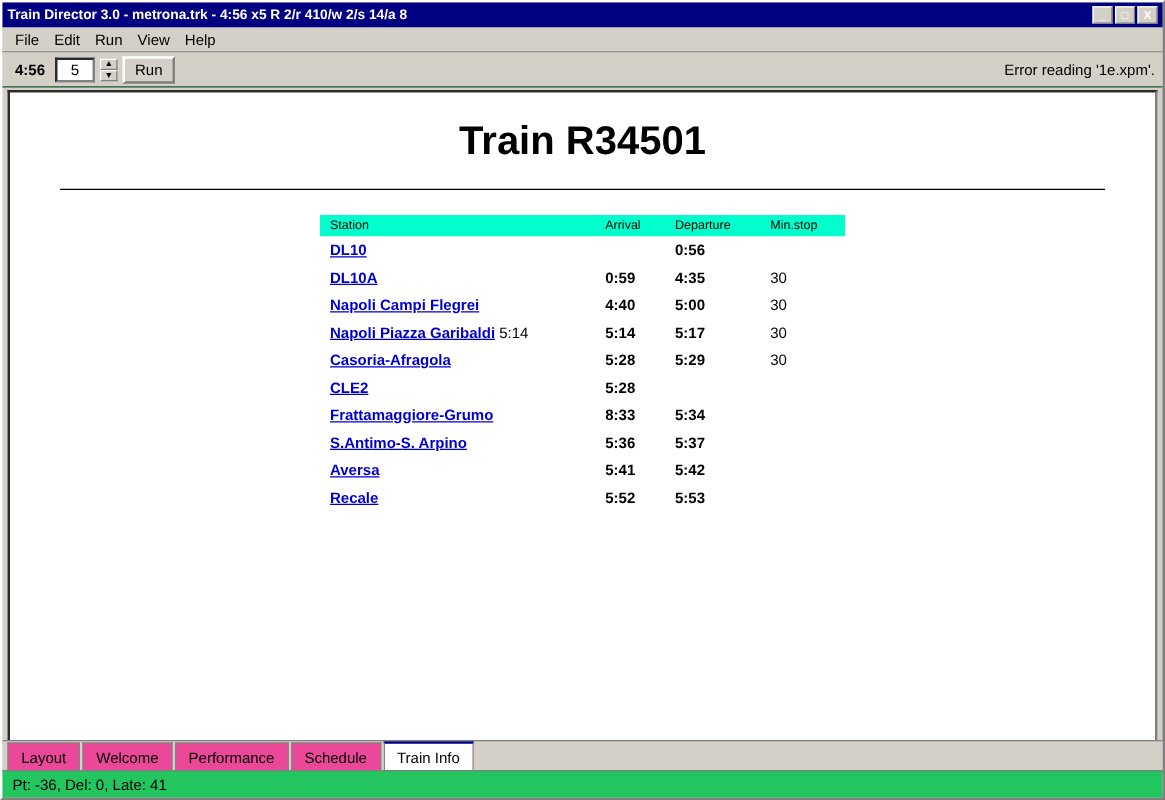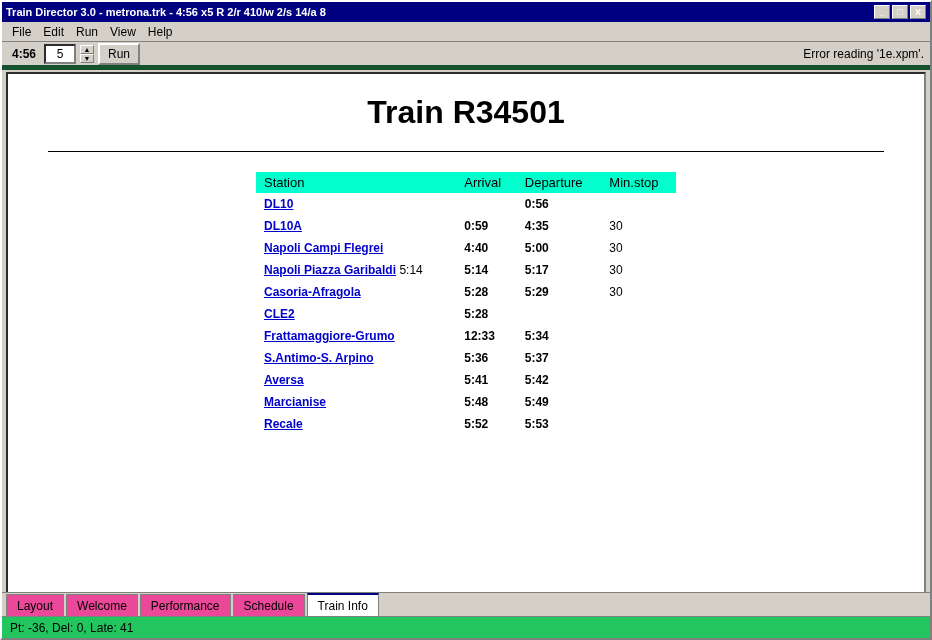--- a/index.html
+++ b/index.html
@@ -47,21 +47,21 @@
     }
 
     
     .toolbar {
       background: #d4d0c8;
       height: 28px;
       display: flex;
       align-items: center;
       padding: 2px 6px;
       gap: 4px;
-      border-bottom: 5px solid #14532d;
+      border-bottom: 1px solid #14532d;
     }
     .toolbar-time {
       font-size: 12px;
       font-weight: bold;
       padding: 1px 4px;
     }
     .toolbar-spin {
       display: flex;
       flex-direction: column;
       width: 14px;
@@ -134,21 +134,21 @@
     .schedule-table {
       margin: 0 auto;
       border-collapse: collapse;
       width: 420px;
     }
     .schedule-table th {
       background: #00ffcc;
       padding: 3px 8px;
       text-align: left;
       font-weight: normal;
-      font-size: 13px;
+      font-size: 10px;
       border: none;
     }
     .schedule-table th.arrival-col,
     .schedule-table th.departure-col,
     .schedule-table th.minstop-col {
       text-align: left;
     }
     .schedule-table td {
       padding: 4px 8px;
       font-size: 12px;
@@ -296,40 +296,34 @@
               <td>30</td>
             </tr>
             <tr>
               <td><span class="station-link">CLE2</span></td>
               <td><strong>5:28</strong></td>
               <td></td>
               <td></td>
             </tr>
             <tr>
               <td><span class="station-link">Frattamaggiore-Grumo</span></td>
-              <td><strong>12:33</strong></td>
+              <td><strong>8:33</strong></td>
               <td><strong>5:34</strong></td>
               <td></td>
             </tr>
             <tr>
               <td><span class="station-link">S.Antimo-S. Arpino</span></td>
               <td><strong>5:36</strong></td>
               <td><strong>5:37</strong></td>
               <td></td>
             </tr>
             <tr>
               <td><span class="station-link">Aversa</span></td>
               <td><strong>5:41</strong></td>
               <td><strong>5:42</strong></td>
-              <td></td>
-            </tr>
-            <tr>
-              <td><span class="station-link">Marcianise</span></td>
-              <td><strong>5:48</strong></td>
-              <td><strong>5:49</strong></td>
               <td></td>
             </tr>
             <tr>
               <td><span class="station-link">Recale</span></td>
               <td><strong>5:52</strong></td>
               <td><strong>5:53</strong></td>
               <td></td>
             </tr>
           </tbody>
       </table>

